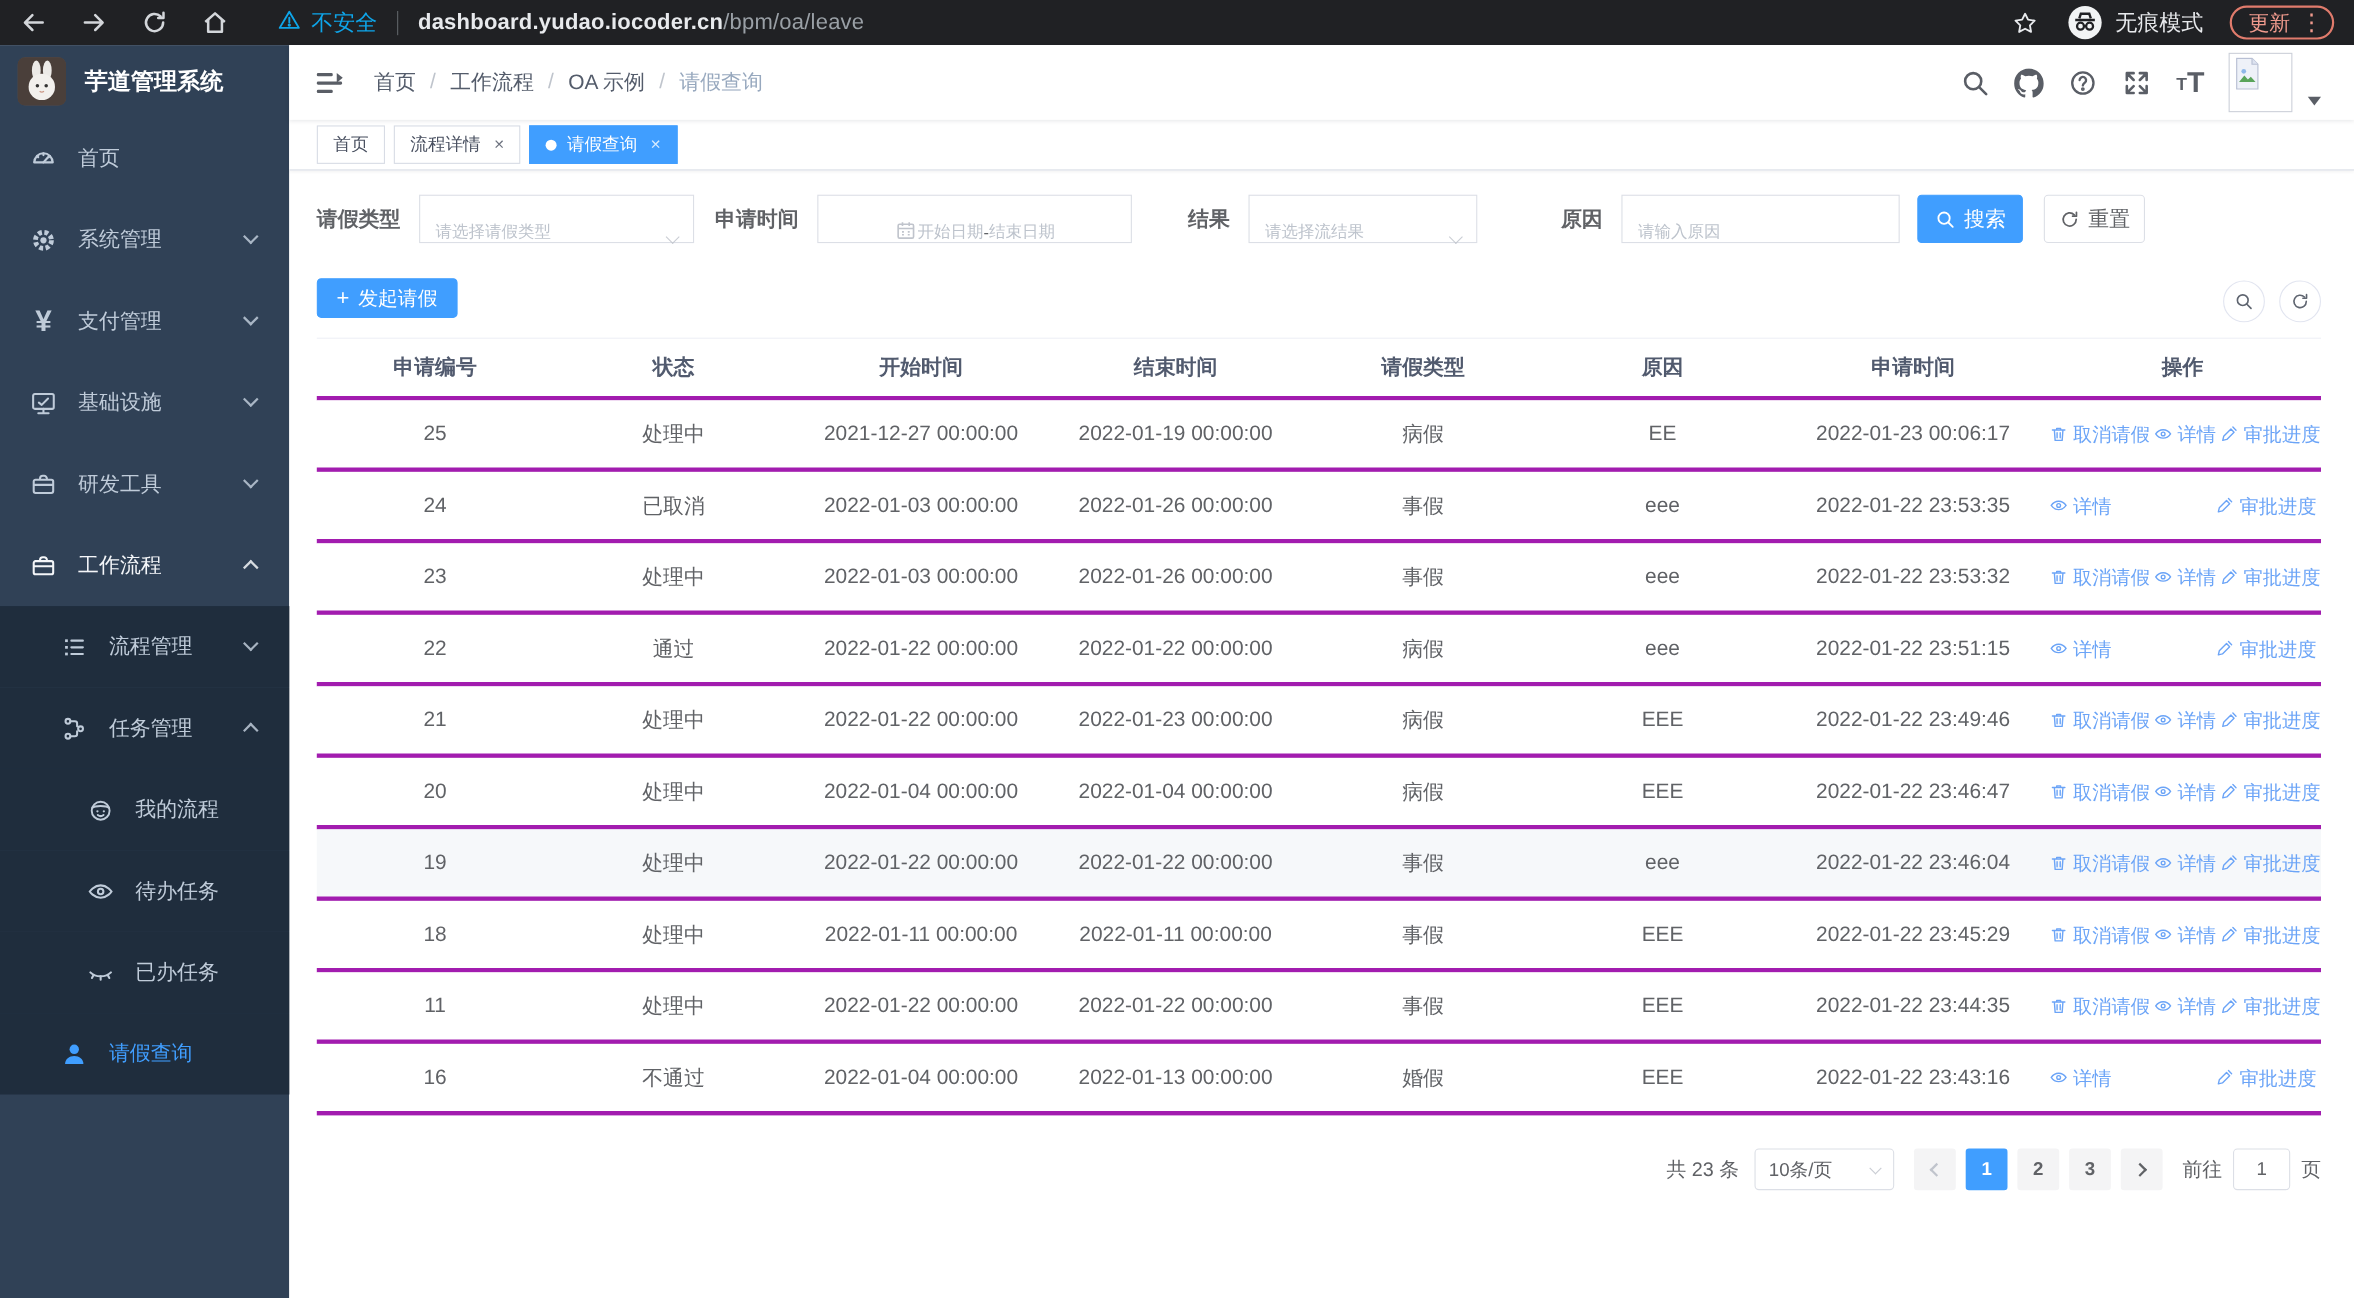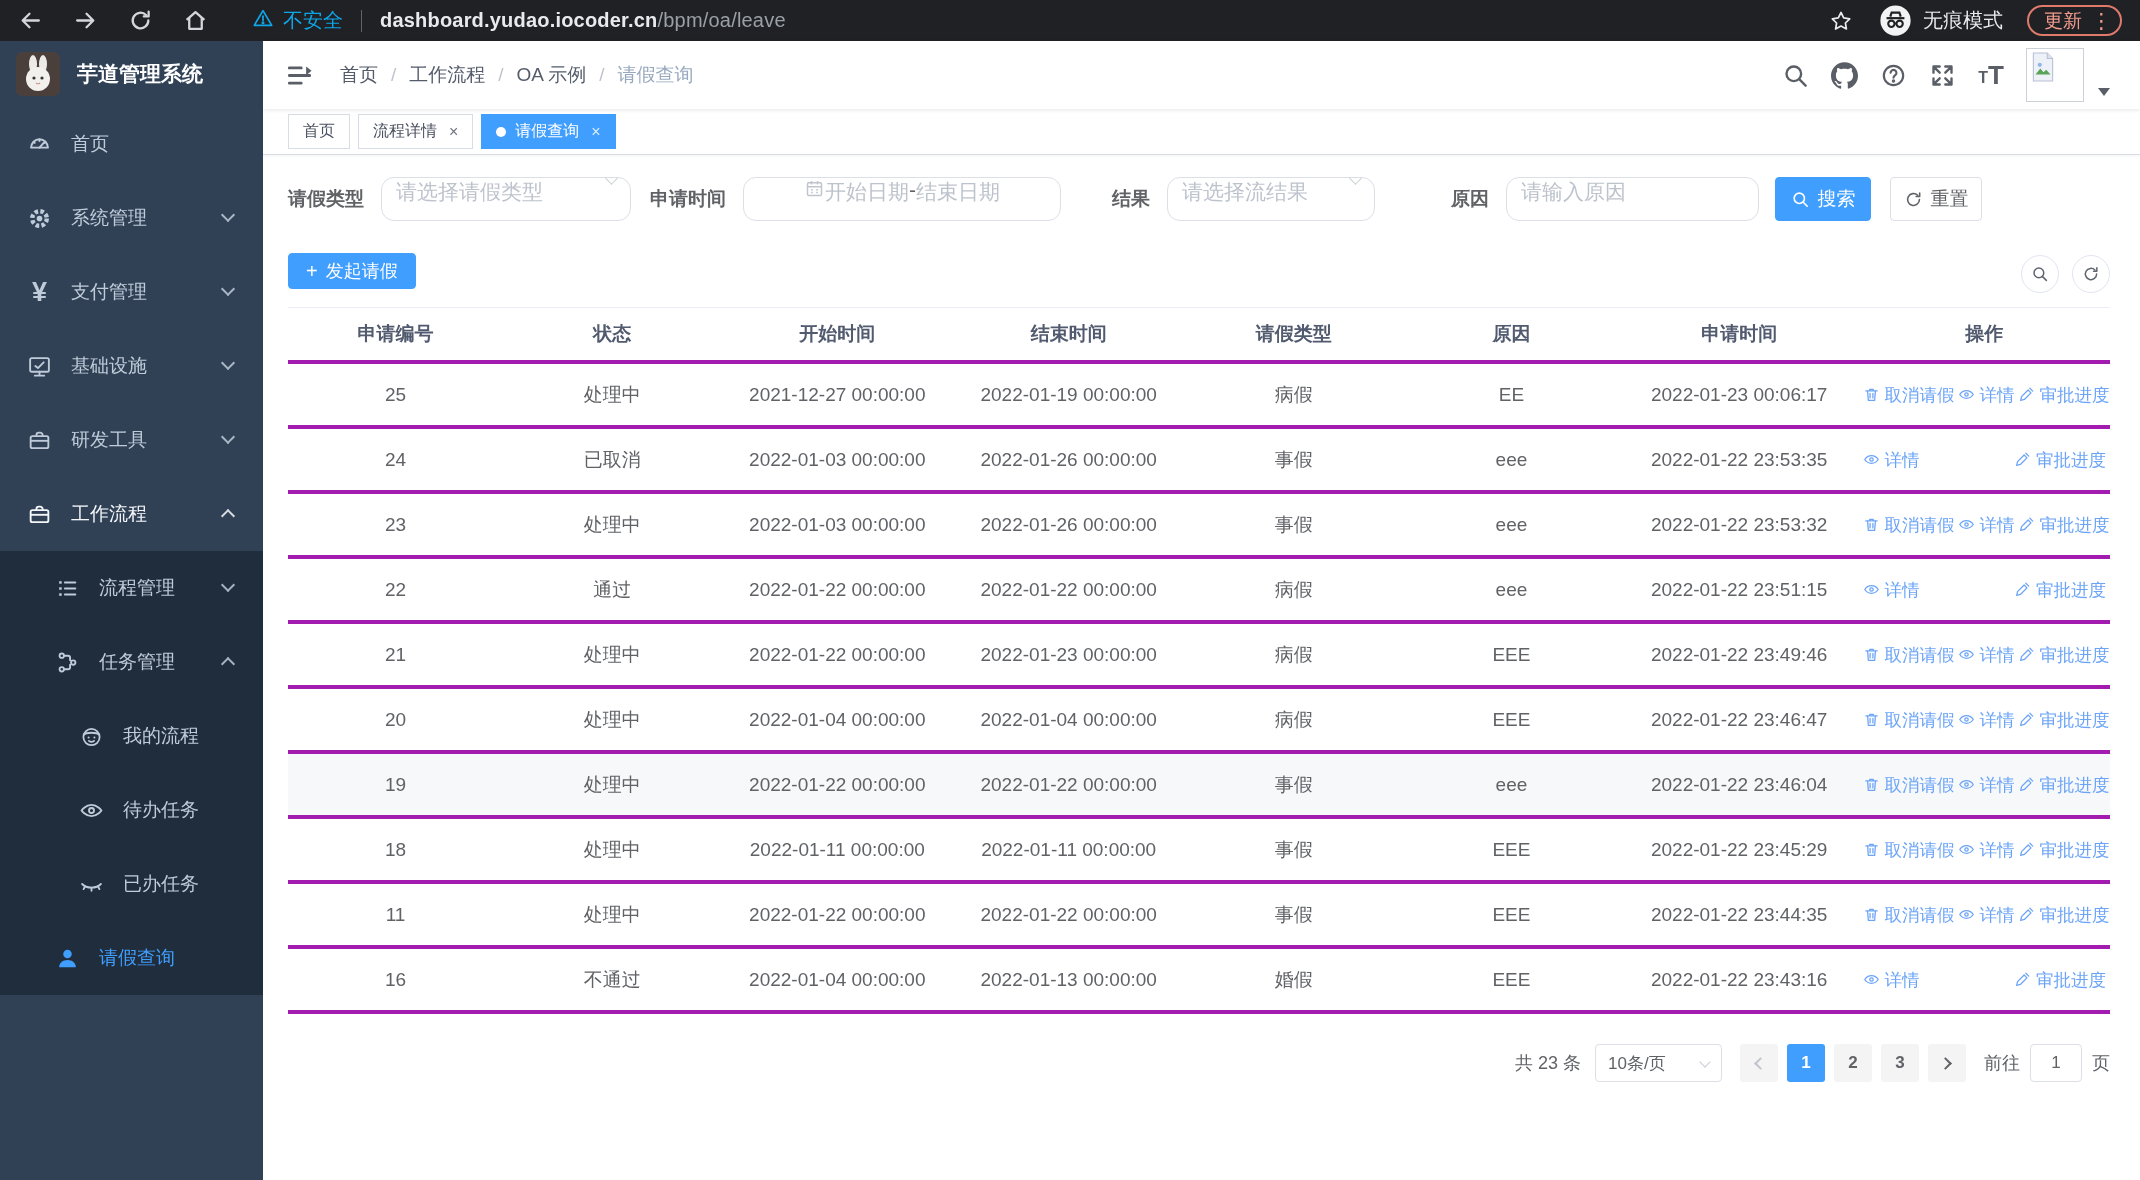--- a/index.html
+++ b/index.html
@@ -70,28 +70,28 @@
     font-size:16px;color:#495060;gap:9px;cursor:pointer;white-space:nowrap}
   .tag .dot{width:10px;height:10px;border-radius:50%;background:#fff;display:none}
   .tag.active{background:#409eff;border-color:#409eff;color:#fff}
   .tag.active .dot{display:block}
   .tag .x{font-size:16px;line-height:1;opacity:.8;margin-left:3px}
 
   
   .content{flex:1;padding:22px 30px 0 25px}
   .filters{display:flex;align-items:center}
   .flabel{font-size:19px;color:#606266;font-weight:600;white-space:nowrap;margin-right:17px}
-  .ctrl{height:44px;border:1px solid #dcdfe6;border-radius:13px;background:#fff;display:flex;align-items:flex-start;
-    font-size:21px;color:#bdc3cc;padding:0 14px;cursor:pointer}
+  .ctrl{height:44px;border:1px solid #dcdfe6;border-radius:0;background:#fff;display:flex;align-items:flex-end;
+    font-size:15px;color:#bdc3cc;padding:0 14px;cursor:pointer}
   .ph{color:#bdc3cc}
   .sel{justify-content:space-between}
   .sel .chev{position:static;border-color:#c0c4cc;width:9px;height:9px;border-width:1.6px;transform:rotate(45deg);margin-top:-4px}
   .w-type{width:250px}
   .lab-time{margin-left:19px}
-  .date{width:318px;justify-content:center}
+  .date{width:286px;justify-content:center}
   .date .icon{width:21px;height:21px;color:#c0c4cc}
   .lab-result{margin-left:51px}
   .w-result{width:208px}
   .lab-reason{margin-left:76px}
   .w-reason{width:253px}
   .btn{height:44px;border-radius:4px;font-size:19px;display:flex;align-items:center;justify-content:center;gap:8px;cursor:pointer}
   .btn .icon{width:19px;height:19px}
   .btn-primary{background:#409eff;border:1px solid #409eff;color:#fff;width:96px;margin-left:16px}
   .btn-plain{background:#fff;border:1px solid #dcdfe6;color:#606266;width:92px;margin-left:19px}
 

